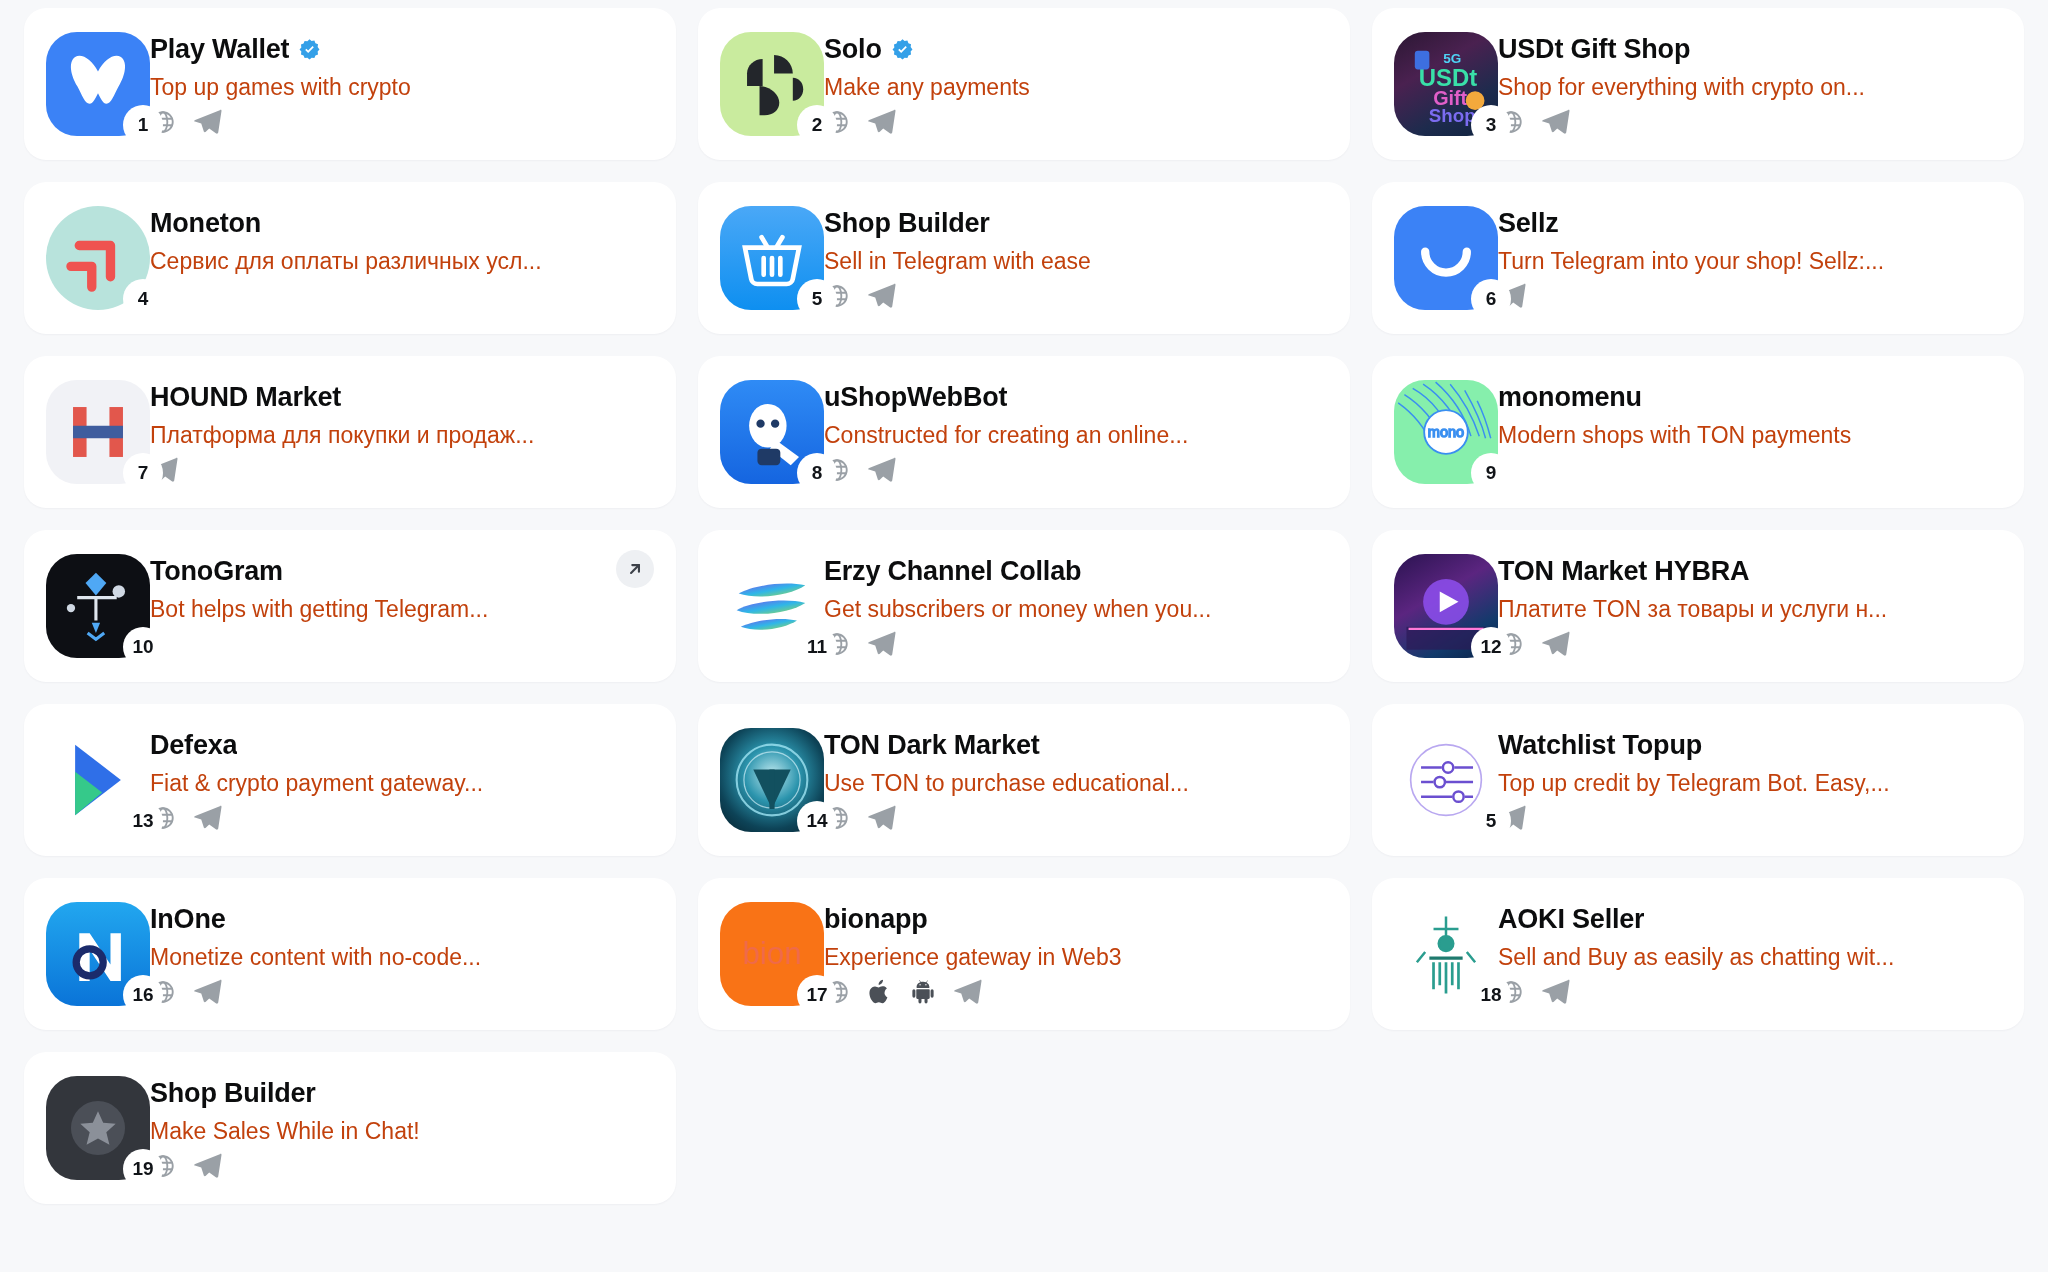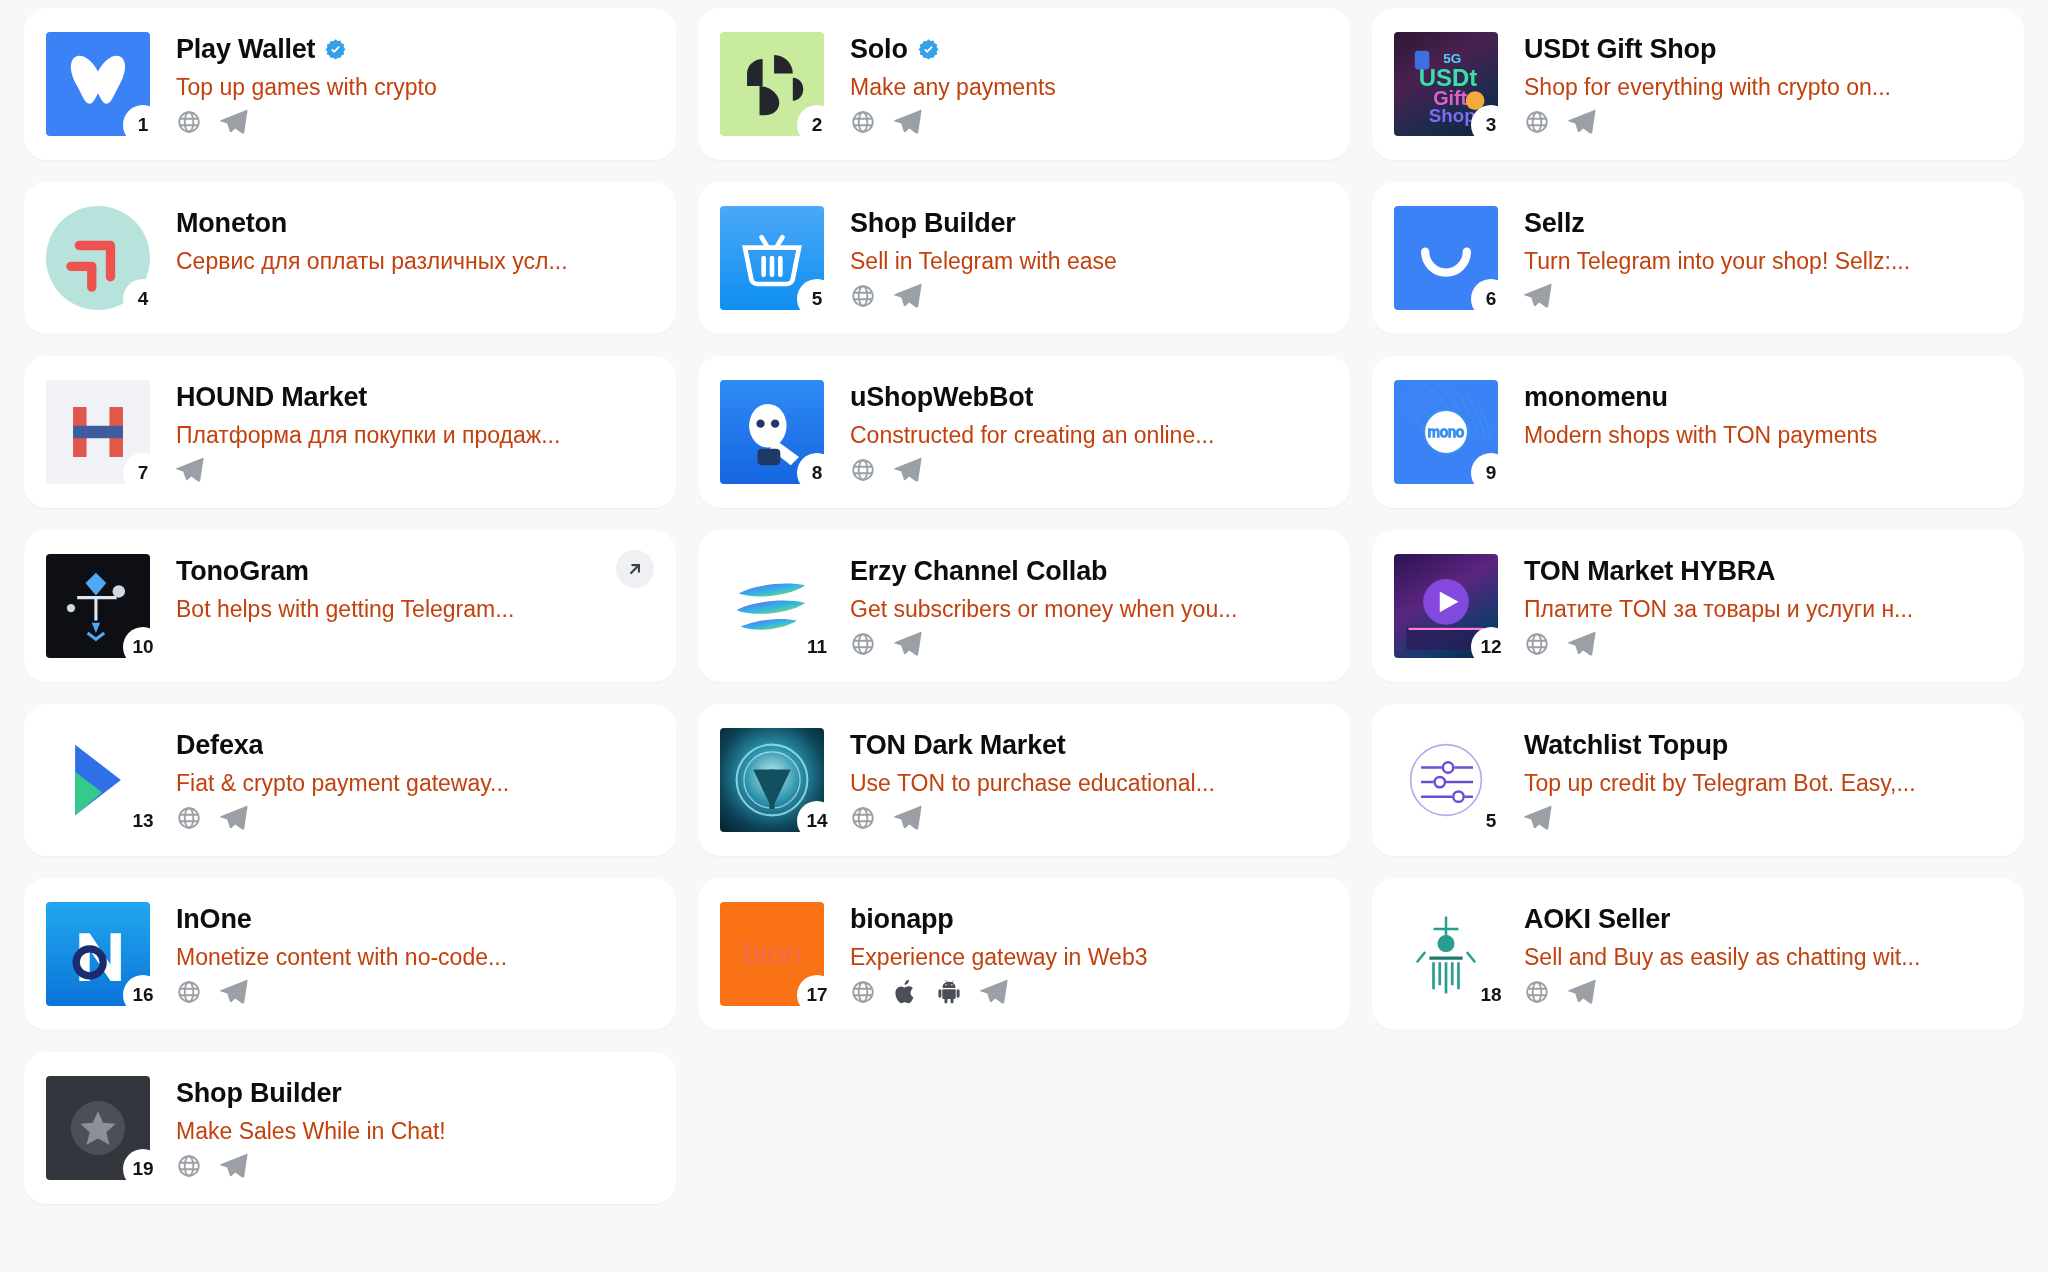--- a/index.html
+++ b/index.html
@@ -24,36 +24,36 @@
     display: flex;
     align-items: center;
     padding: 0 26px 0 22px;
     position: relative;
     box-shadow: 0 1px 2px rgba(16,24,40,.04);
   }
 
   
   .avatar-wrap { position: relative; flex: 0 0 auto; width: 104px; height: 104px; }
   .avatar {
-    width: 104px; height: 104px; border-radius: 4px;
+    width: 104px; height: 104px; border-radius: 31px;
     display: flex; align-items: center; justify-content: center;
     overflow: hidden; position: relative;
   }
   .avatar.circle { border-radius: 50%; }
   .rank {
     position: absolute; right: -10px; bottom: -6px;
     min-width: 34px; height: 34px; padding: 0 6px;
     background: #ffffff; border-radius: 50%;
     display: flex; align-items: center; justify-content: center;
     font-size: 19px; font-weight: 700; color: #111418;
     box-shadow: 0 0 0 3px #fff;
   }
 
   
-  .info { margin-left: 26px; min-width: 0; flex: 1 1 auto; }
+  .info { min-width: 0; flex: 1 1 auto; }
   .title-row { display: flex; align-items: center; gap: 9px; }
   .title {
     font-size: 27px; font-weight: 700; color: #0c0d0e;
     white-space: nowrap; overflow: hidden; text-overflow: ellipsis;
     letter-spacing: -.2px;
   }
   .verified { flex: 0 0 auto; width: 23px; height: 23px; }
   .desc {
     margin-top: 9px;
     font-size: 23px; color: #c2410c;
@@ -71,21 +71,21 @@
 
   
   .a-playwallet { background:#3b82f6; }
   .a-solo { background:#c9eb9e; }
   .a-usdt { background: linear-gradient(150deg,#2b1733 0%,#4a2150 35%,#1d2b4d 70%,#10233f 100%); }
   .a-moneton { background:#b8e3dc; }
   .a-shopbuilder { background: linear-gradient(180deg,#4aa8f7 0%,#0e8ff0 100%); }
   .a-sellz { background:#3b82f6; }
   .a-hound { background:#f1f2f6; }
   .a-ushop { background: linear-gradient(180deg,#2f8bf5 0%,#1565e0 100%); }
-  .a-mono { background:#3b82f6; }
+  .a-mono { background:#86efac; }
   .a-tono { background:#0d0f14; }
   .a-erzy { background:#ffffff; }
   .a-hybra { background: linear-gradient(150deg,#2a1350 0%,#5b2580 40%,#123a6b 75%,#0b2246 100%); }
   .a-defexa { background:#ffffff; }
   .a-dark { background: radial-gradient(circle at 50% 45%,#bfe9f0 0%,#2b94ad 35%,#0d4357 70%,#06202c 100%); }
   .a-watch { background:#ffffff; }
   .a-inone { background: linear-gradient(180deg,#22a7ef 0%,#0a74d8 100%); }
   .a-bion { background:#f97316; }
   .a-aoki { background:#ffffff; }
   .a-shopbuilder2 { background:#33363c; }

